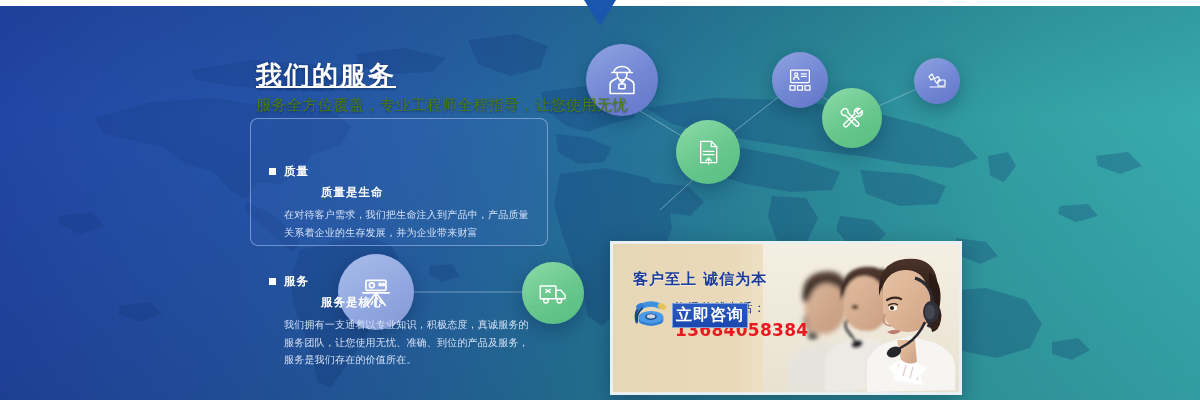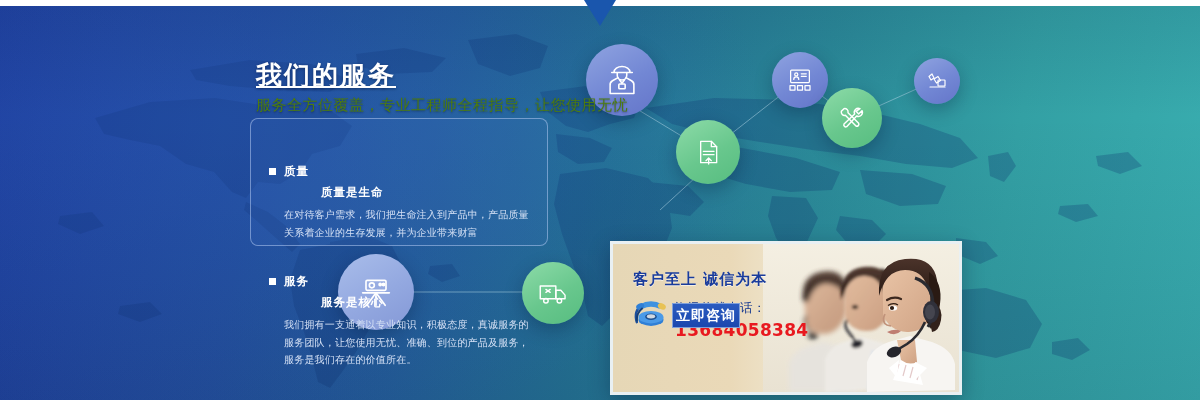--- a/index.html
+++ b/index.html
@@ -137,24 +137,24 @@
     letter-spacing:.5px;
   }
   .promo-number{
     position:absolute; left:62px; top:76px;
     font-size:17px; font-weight:bold; color:#e8191f;
     letter-spacing:.3px;
     font-family:"DejaVu Sans","Liberation Sans",sans-serif;
   }
   .promo-btn{
     position:absolute; left:672px; top:303px;
-    width:68px; height:25px;
+    width:76px; height:25px;
     background:linear-gradient(180deg,#2a5bc0 0%,#1b47ae 100%);
     border:1px solid #7fa0da;
-    color:#ffffff; font-size:14px; font-weight:bold;
+    color:#ffffff; font-size:16px; font-weight:bold;
     display:flex; align-items:center; justify-content:center;
     letter-spacing:1px;
     z-index:30;
   }
 </style>
 </head>
 <body>
 
 <div id="banner">
 

